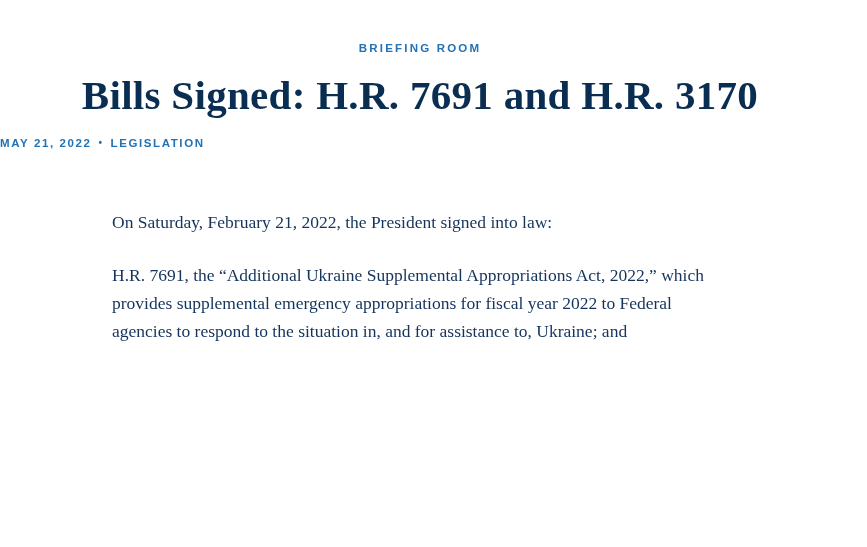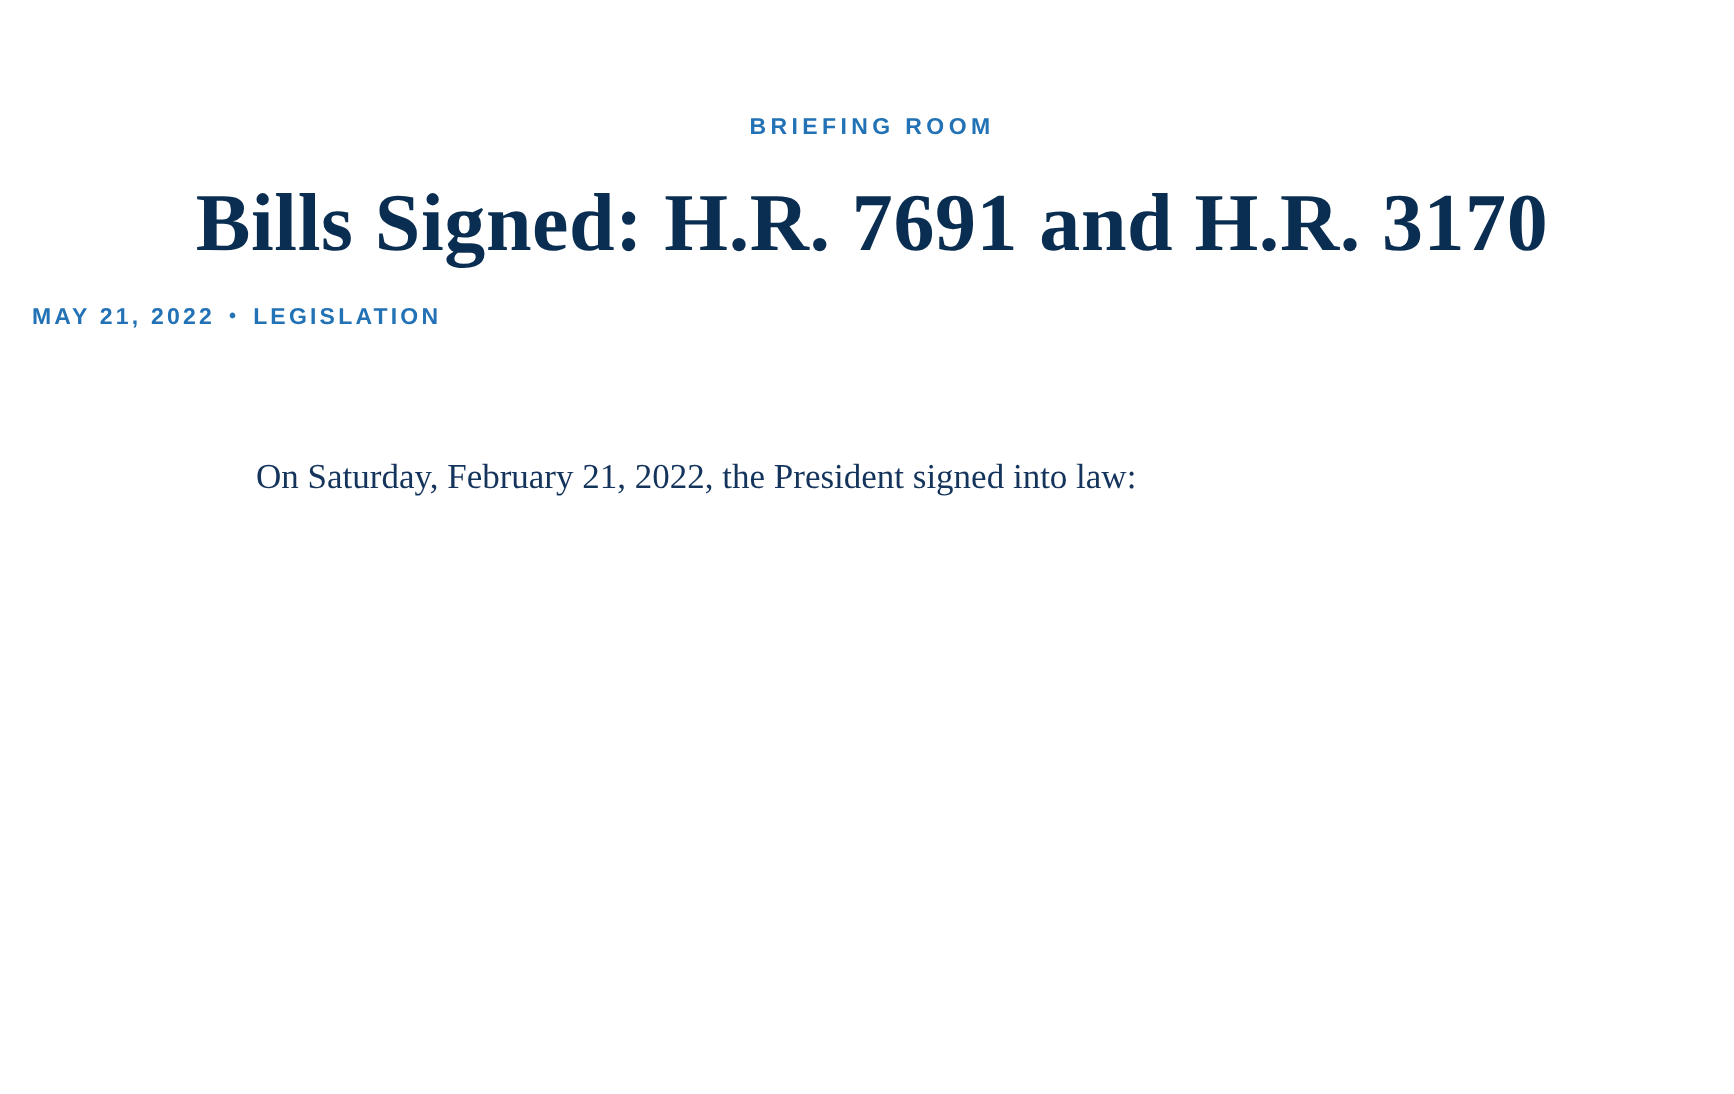--- a/index.html
+++ b/index.html
@@ -5,21 +5,21 @@
   * { margin: 0; padding: 0; box-sizing: border-box; }
   html, body {
     background: #ffffff;
     width: 867px;
     height: 547px;
     overflow: hidden;
     font-family: "Liberation Serif", serif;
   }
   .page {
     width: 840px;
-    margin: 16px;
+    margin: 0;
     padding-top: 38px;
   }
   .eyebrow-row {
     text-align: center;
   }
   .eyebrow {
     display: inline-block;
     font-family: "Liberation Sans", sans-serif;
     font-size: 11.5px;
     font-weight: 700;
@@ -82,15 +82,16 @@
   </div>
 
   <h1 class="page-title">Bills Signed: H.R. 7691 and H.R. 3170</h1>
 
   <div class="meta-row">
     <span>MAY 21, 2022</span><span class="sep">•</span><a class="category">LEGISLATION</a>
   </div>
 
   <div class="article-body">
     <p>On Saturday, February 21, 2022, the President signed into law:</p>
+    <p>H.R. 7691, the “Additional Ukraine Supplemental Appropriations Act, 2022,” which provides supplemental emergency appropriations for fiscal year 2022 to Federal agencies to respond to the situation in, and for assistance to, Ukraine; and</p>
   </div>
 
 </div>
 
 </body></html>

